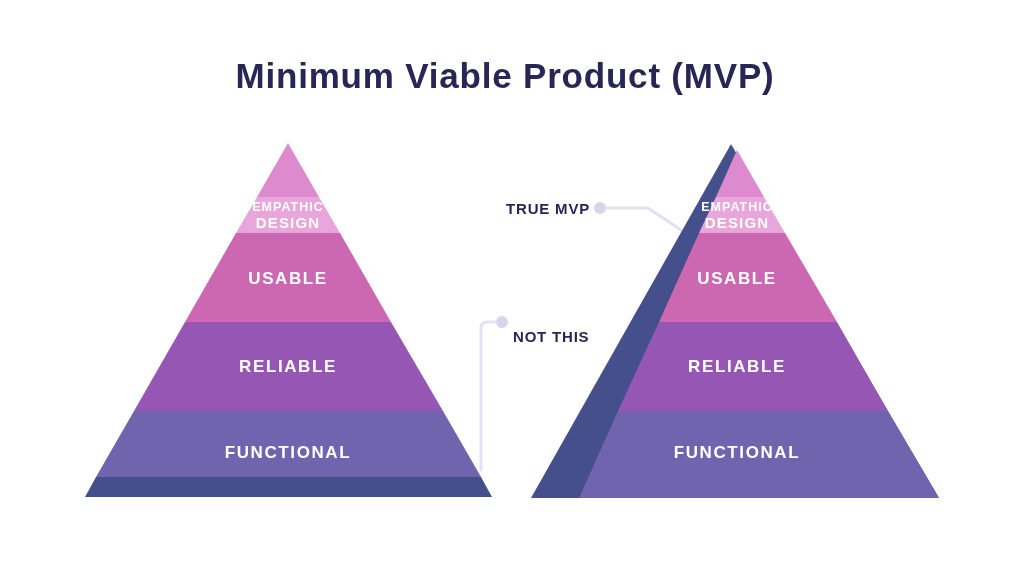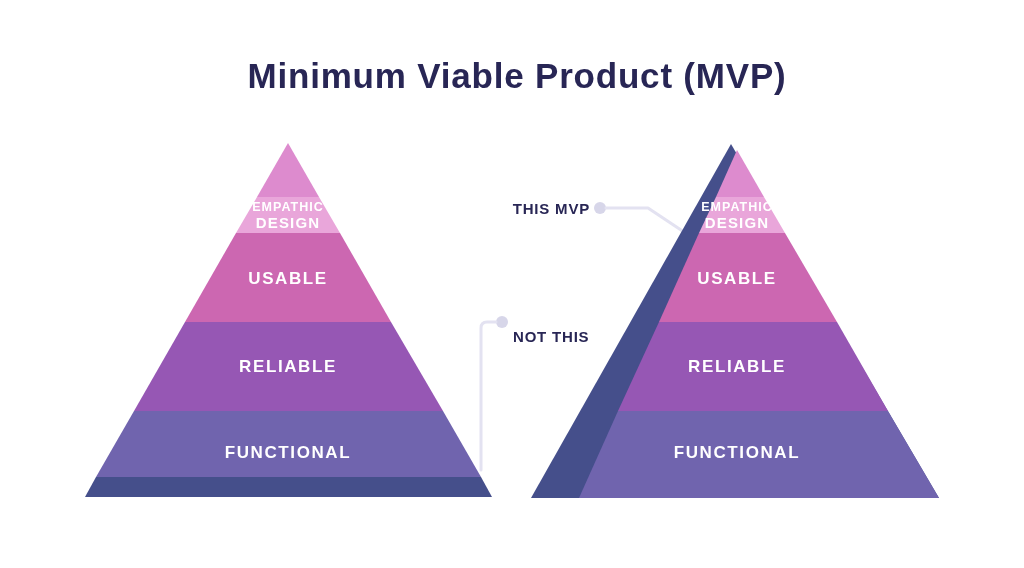--- a/index.html
+++ b/index.html
@@ -13,21 +13,20 @@
   .canvas { position: absolute; inset: 0; }
   .page-title {
     position: absolute;
     top: 58px; left: 0; width: 1010px;
     text-align: center;
     font-size: 35px;
     font-weight: 800;
     letter-spacing: 0.8px;
     color: #282655;
     line-height: 1;
-    margin-left: 12px;
   }
   .annotation {
     position: absolute;
     font-size: 15px;
     font-weight: 800;
     letter-spacing: 0.8px;
     color: #282655;
     line-height: 1;
   }
   .annotation.true-mvp { left: 470px; top: 201px; width: 120px; text-align: right; }
@@ -51,21 +50,21 @@
     stroke-linejoin: round;
   }
 </style>
 </head>
 <body>
 
 <div class="canvas">
 
   <div class="page-title">Minimum Viable Product (MVP)</div>
 
-  <div class="annotation true-mvp">THIS MVP</div>
+  <div class="annotation true-mvp">TRUE MVP</div>
   <div class="annotation not-this">NOT THIS</div>
 
   <svg viewBox="0 0 1024 568" width="1024" height="568">
 
     <g>
       <circle cx="600" cy="208" r="6" fill="#d7d6e9"></circle>
       <path class="connector" d="M 606 208 H 648 L 690 236"></path>
     </g>
     <g>
       <circle cx="502" cy="322" r="6" fill="#d7d6e9"></circle>

